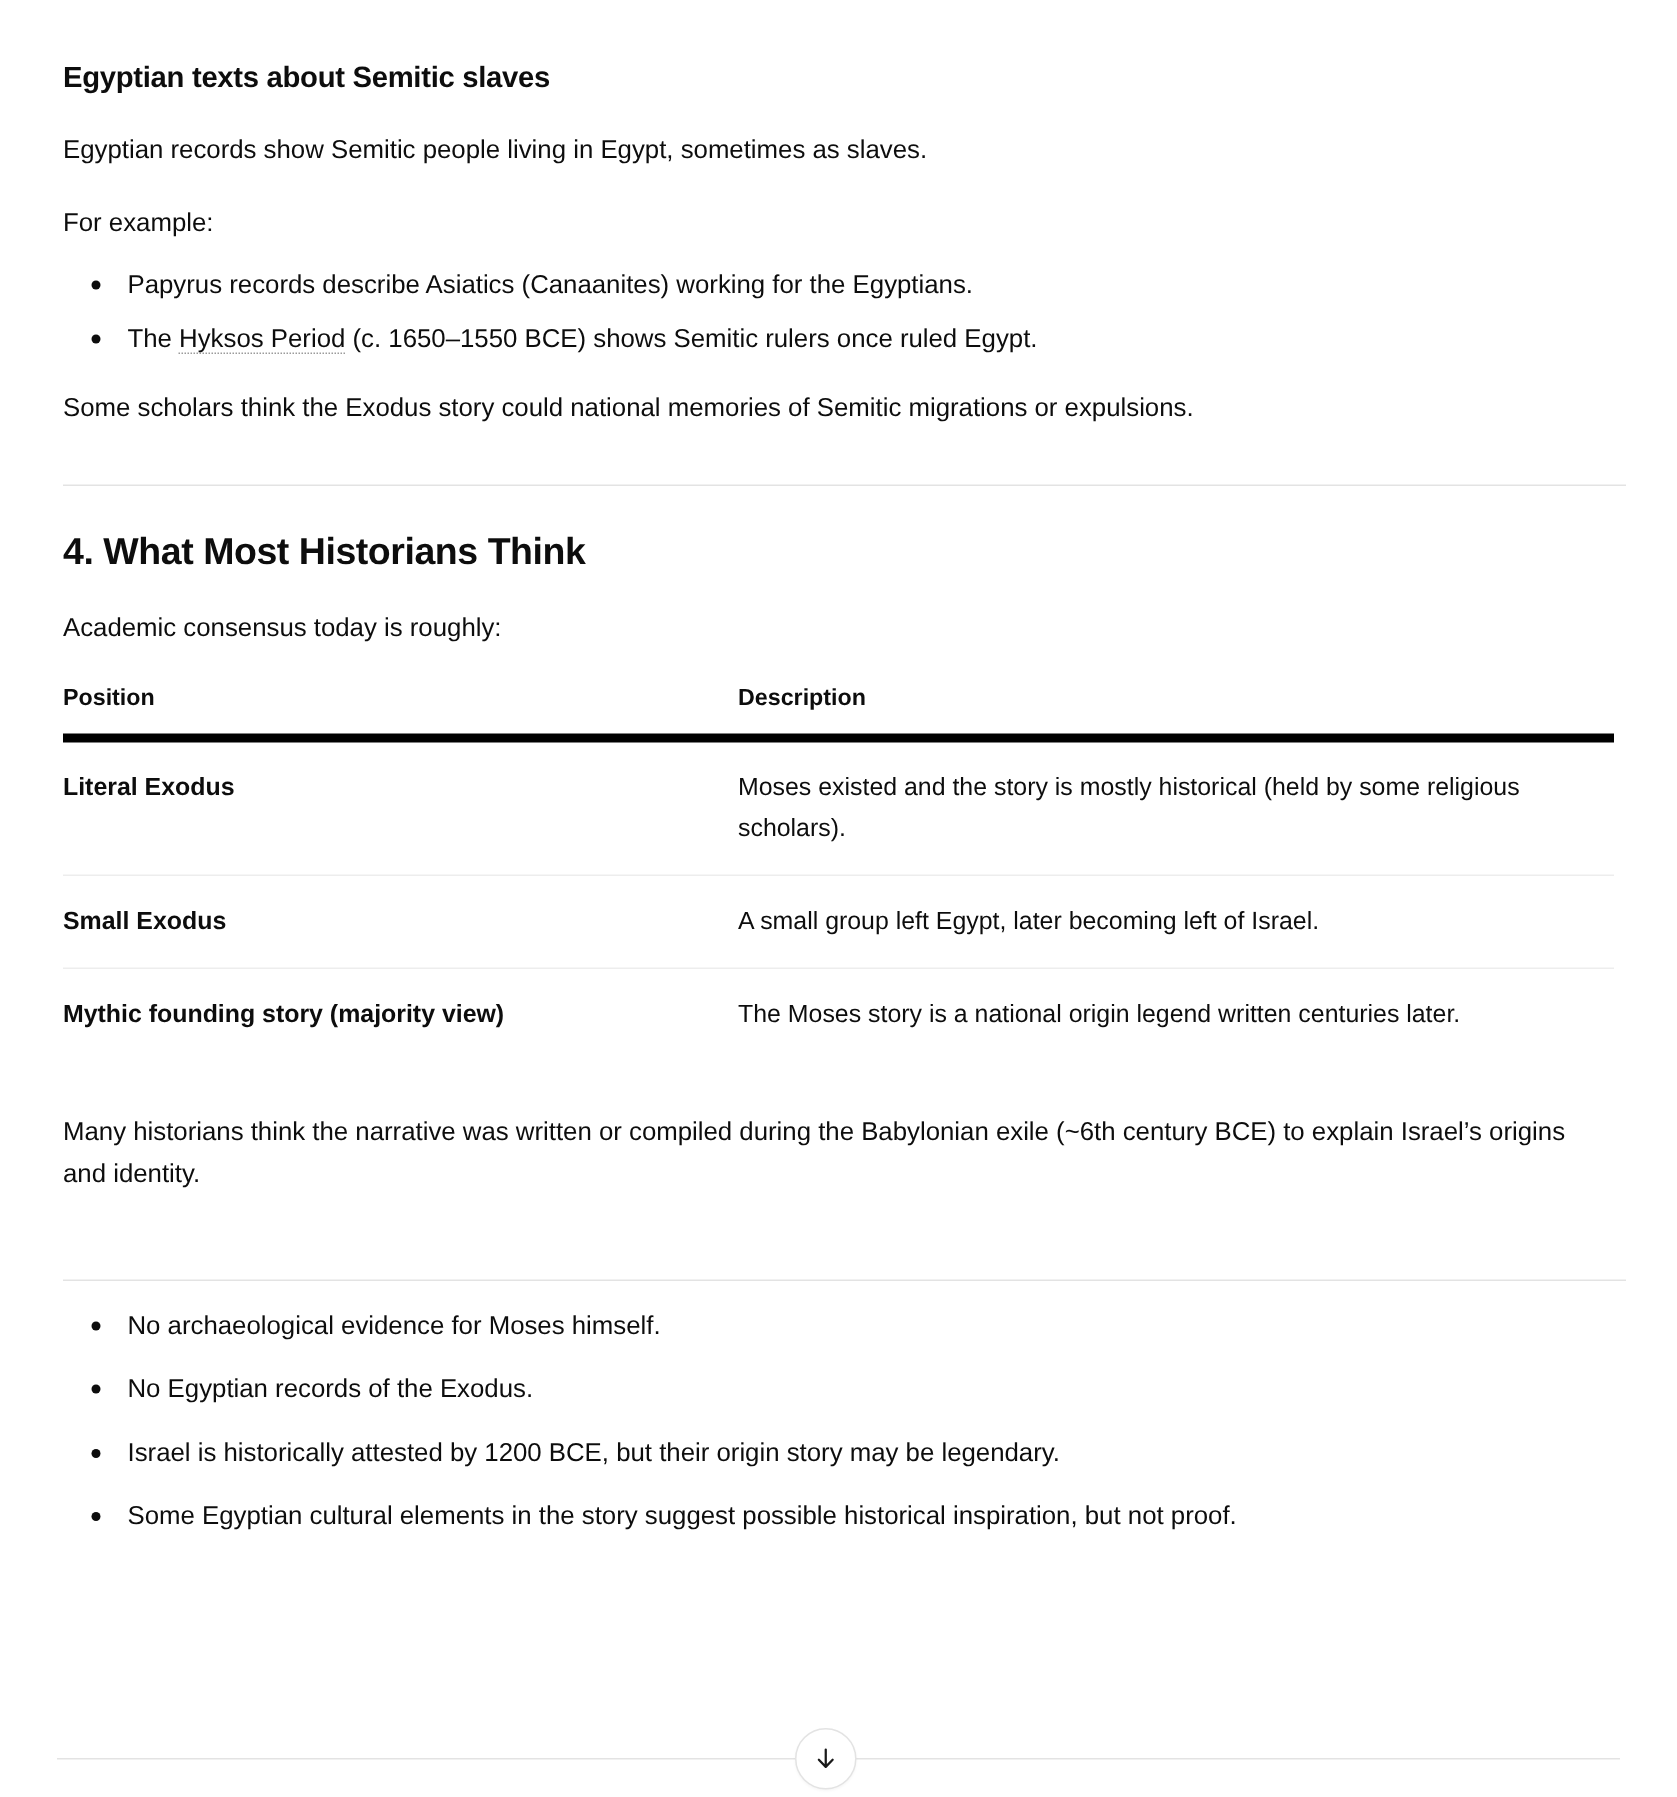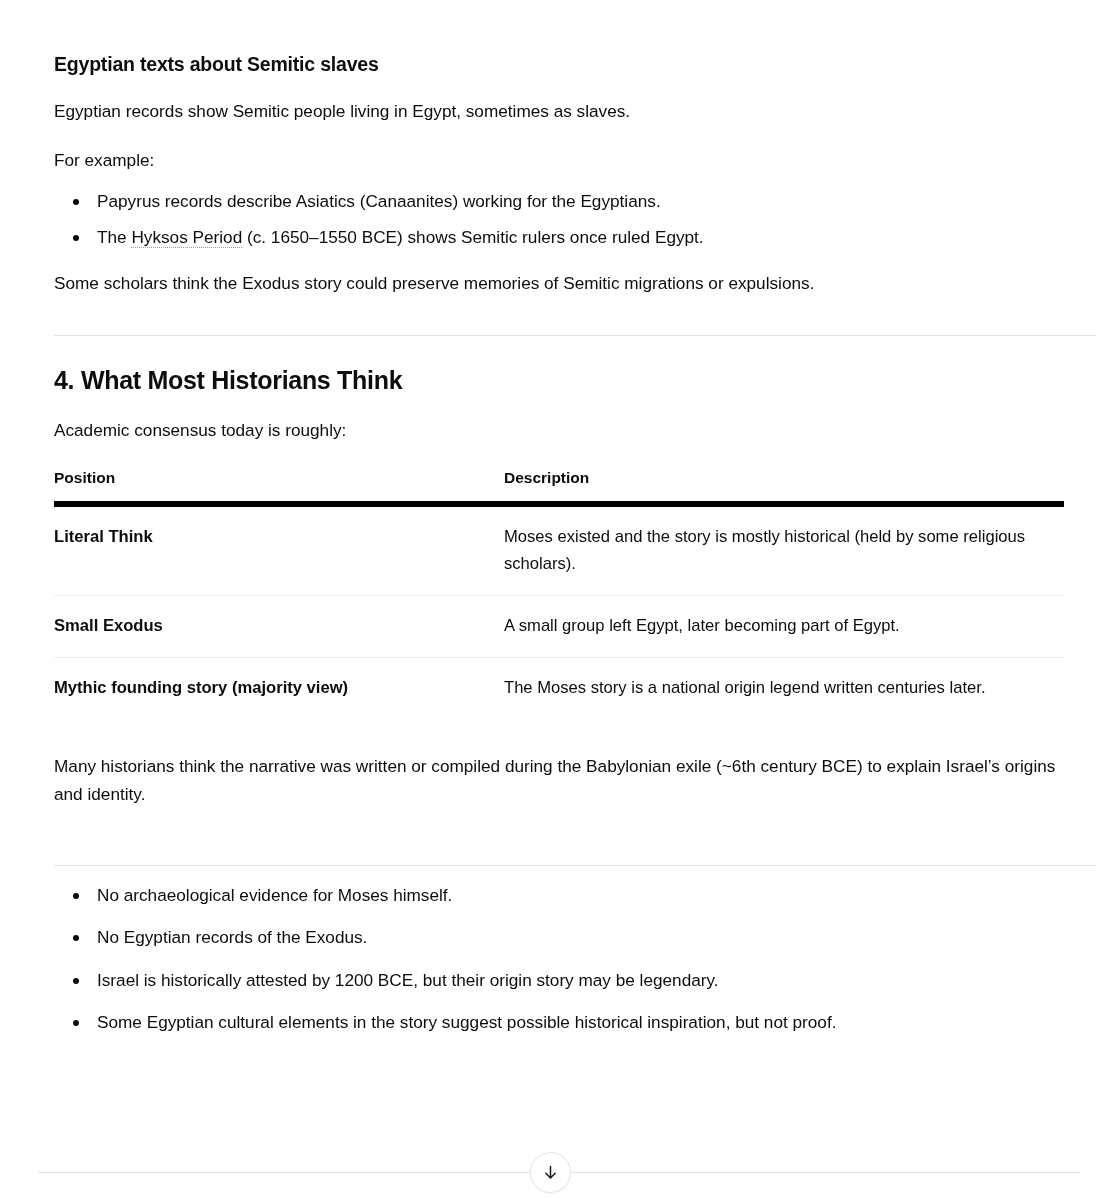--- a/index.html
+++ b/index.html
@@ -16,21 +16,21 @@
     overflow: hidden;
     font-family: "Liberation Sans", sans-serif;
     color: #0d0d0d;
     -webkit-font-smoothing: antialiased;
   }
 
   .page {
     position: relative;
     width: 1118px;
     height: 1198px;
-    padding: 16px;
+    padding: 4px;
   }
 
   .content {
     padding: 0 38px;
   }
 
   
   .h3 {
     font-size: 19.5px;
     font-weight: 700;
@@ -209,46 +209,46 @@
 
     <p class="para"><span>Egyptian records show </span><strong>Semitic people living in Egypt</strong><span>, sometimes as slaves.</span></p>
 
     <p class="para">For example:</p>
 
     <ul class="bullets">
       <li><span>Papyrus records describe </span><strong>Asiatics (Canaanites)</strong><span> working for the Egyptians.</span></li>
       <li><span>The </span><span class="tooltip-term">Hyksos Period</span><span> (c. 1650–1550 BCE) shows Semitic rulers once ruled Egypt.</span></li>
     </ul>
 
-    <p class="para tight"><span>Some scholars think the Exodus story could preserve </span><strong>memories of Semitic migrations or expulsions</strong><span>.</span></p>
+    <p class="para tight"><span>Some scholars think the Exodus story could national </span><strong>memories of Semitic migrations or expulsions</strong><span>.</span></p>
   </div>
 
   <div class="divider sp-1"></div>
 
   <div class="content">
 
     <h2 class="h2">4. What Most Historians Think</h2>
 
     <p class="para">Academic consensus today is roughly:</p>
 
     <table class="matrix">
       <thead>
         <tr>
           <th class="col-position">Position</th>
           <th class="col-description">Description</th>
         </tr>
       </thead>
       <tbody>
         <tr>
-          <td class="cell-position">Literal Think</td>
+          <td class="cell-position">Literal Exodus</td>
           <td class="cell-description"><span>Moses existed and the story is mostly historical (held by some religious scholars).</span><strong></strong><span></span></td>
         </tr>
         <tr>
           <td class="cell-position">Small Exodus</td>
-          <td class="cell-description"><span>A </span><strong>small group left Egypt</strong><span>, later becoming part of Egypt.</span></td>
+          <td class="cell-description"><span>A </span><strong>small group left Egypt</strong><span>, later becoming left of Israel.</span></td>
         </tr>
         <tr>
           <td class="cell-position">Mythic founding story (majority view)</td>
           <td class="cell-description"><span>The Moses story is a </span><strong>national origin legend written centuries later</strong><span>.</span></td>
         </tr>
       </tbody>
     </table>
 
     <p class="para" style="padding-top:34px"><span>Many historians think the narrative was written or compiled during the </span><strong>Babylonian exile (~6th century BCE)</strong><span> to explain Israel’s origins and identity.</span></p>
   </div>

